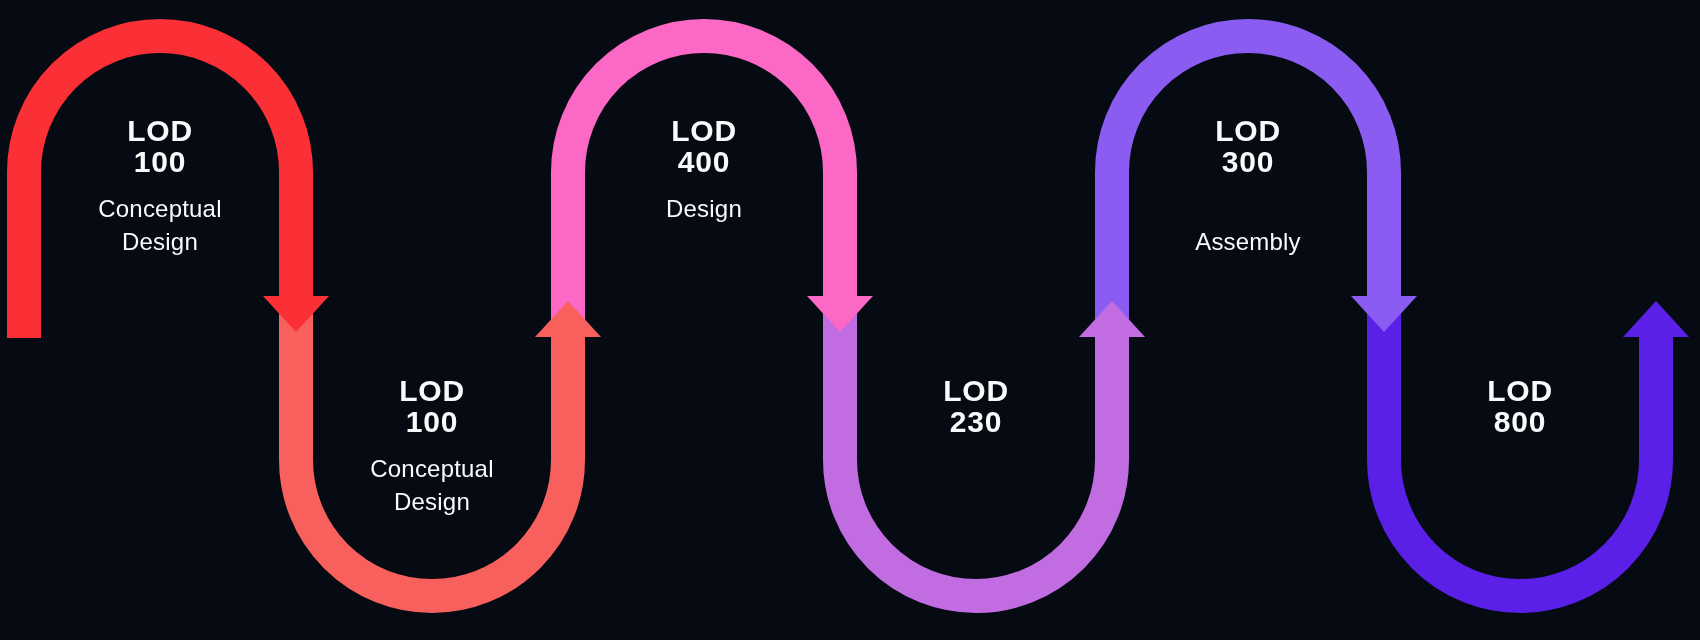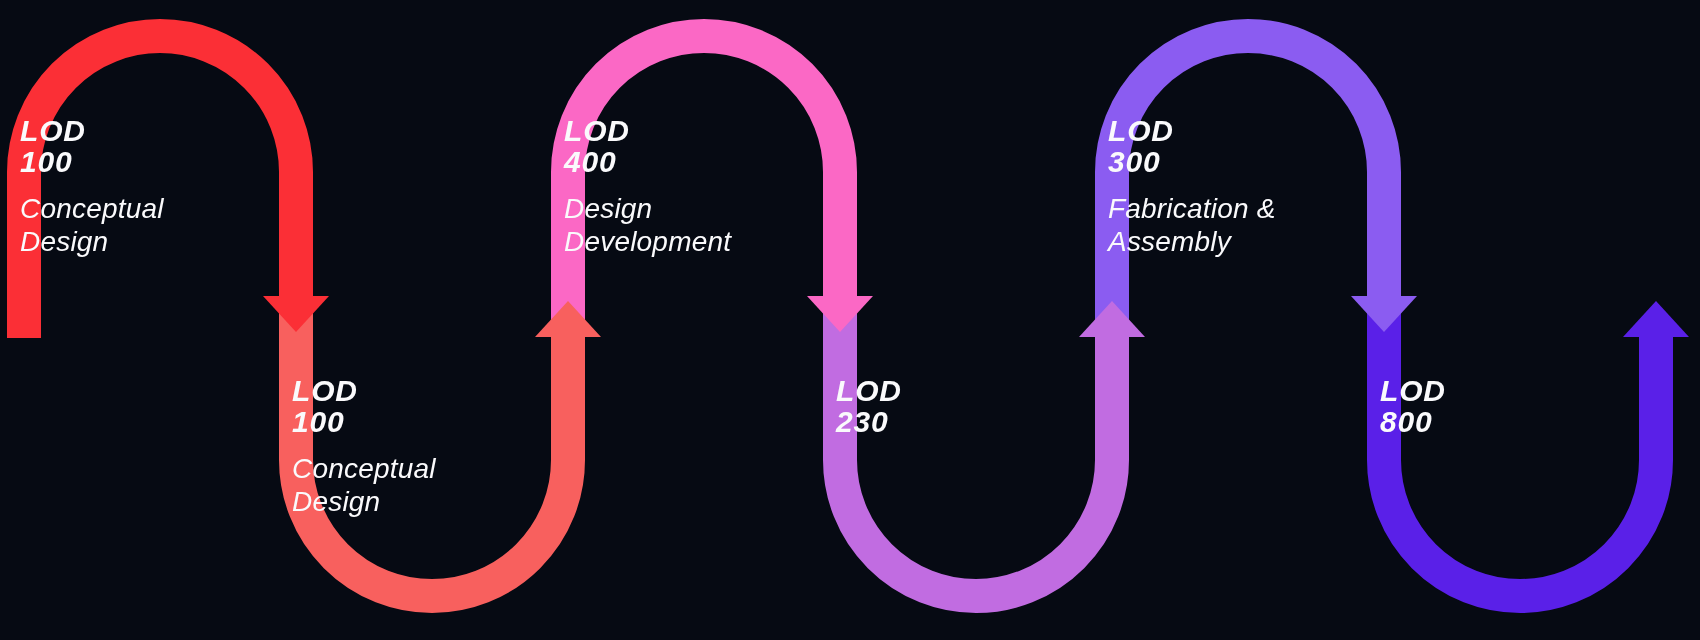--- a/index.html
+++ b/index.html
@@ -28,36 +28,35 @@
     position: absolute;
     top: 0;
     left: 0;
     width: 100%;
     height: 100%;
   }
   .stage-label {
     position: absolute;
     width: 280px;
     margin-left: -140px;
-    text-align: left;
+    text-align: center;
     color: #fafafc;
-    font-style: italic;
   }
   .stage-label.top    { top: 115px; }
   .stage-label.bottom { top: 375px; }
   .stage-label .code {
     font-weight: 700;
     font-size: 30px;
     line-height: 31px;
     letter-spacing: 0.8px;
   }
   .stage-label .name {
     margin-top: 15px;
     font-weight: 400;
-    font-size: 28px;
+    font-size: 24px;
     line-height: 33px;
     letter-spacing: 0.2px;
   }
 </style>
 </head>
 <body style="background: rgb(6, 10, 19);">
 
 <div class="canvas">
   <svg id="snake" width="1700" height="640" viewBox="0 0 1700 640" xmlns="http://www.w3.org/2000/svg">
       <g>
@@ -89,26 +88,26 @@
       <div class="stage-label top" style="left: 160px;">
         <div class="code"><span>LOD</span><br><span>100</span></div>
         <div class="name"><span>Conceptual</span><br><span>Design</span></div>
       </div>
       <div class="stage-label bottom" style="left: 432px;">
         <div class="code"><span>LOD</span><br><span>100</span></div>
         <div class="name"><span>Conceptual</span><br><span>Design</span></div>
       </div>
       <div class="stage-label top" style="left: 704px;">
         <div class="code"><span>LOD</span><br><span>400</span></div>
-        <div class="name"><span>Design</span><br><span>Development</span></div>
+        <div class="name"><span>Design</span><br></div>
       </div>
       <div class="stage-label bottom" style="left: 976px;">
         <div class="code"><span>LOD</span><br><span>230</span></div>
       </div>
       <div class="stage-label top" style="left: 1248px;">
         <div class="code"><span>LOD</span><br><span>300</span></div>
-        <div class="name"><span>Fabrication &amp;</span><br><span>Assembly</span></div>
+        <div class="name"><br><span>Assembly</span></div>
       </div>
       <div class="stage-label bottom" style="left: 1520px;">
         <div class="code"><span>LOD</span><br><span>800</span></div>
       </div>
     </div>
 </div>
 
 </body></html>

